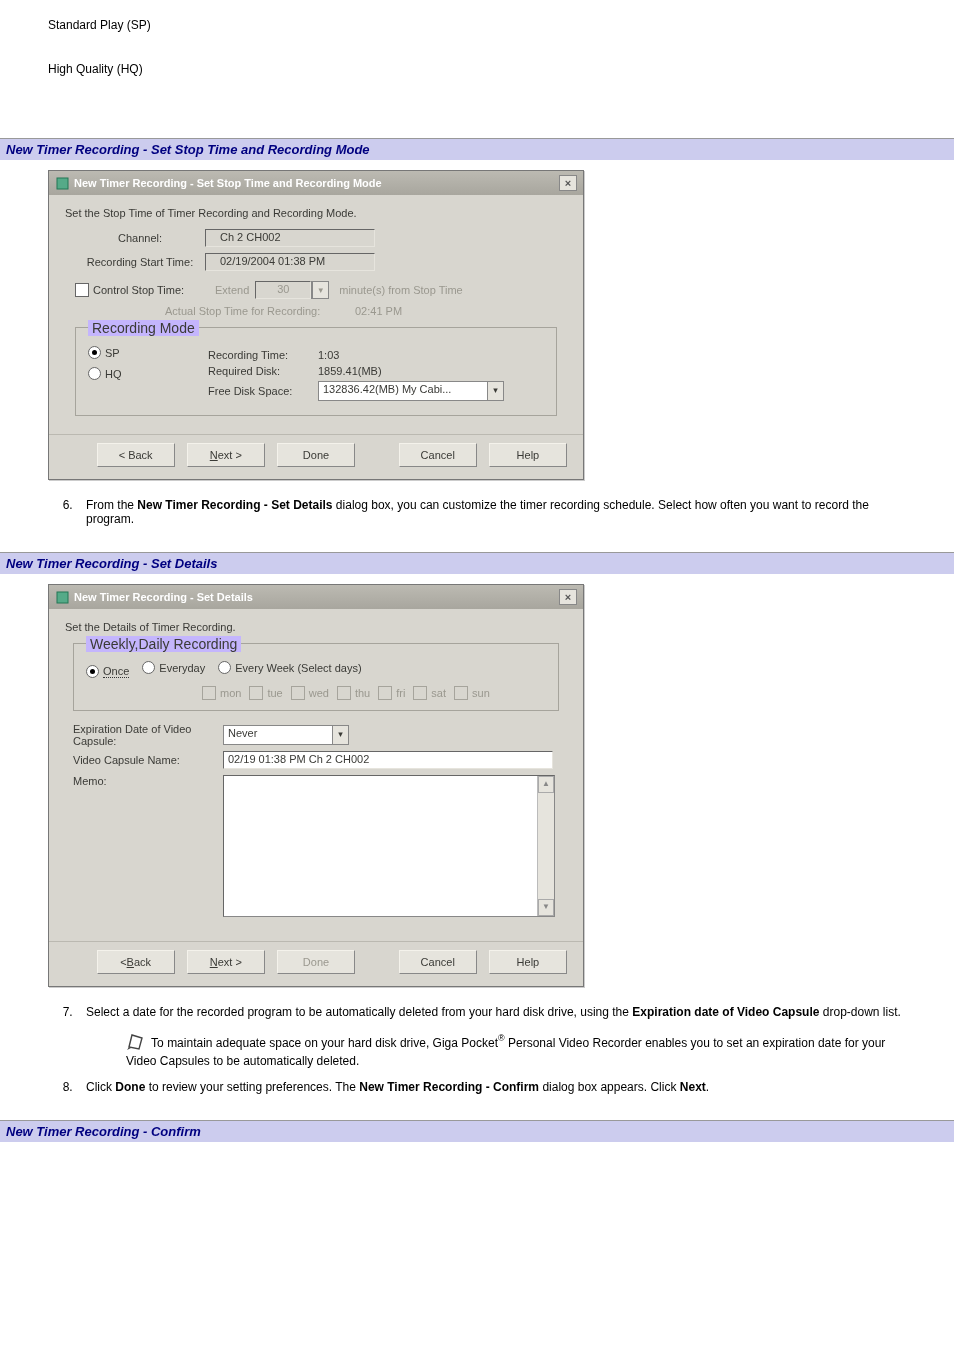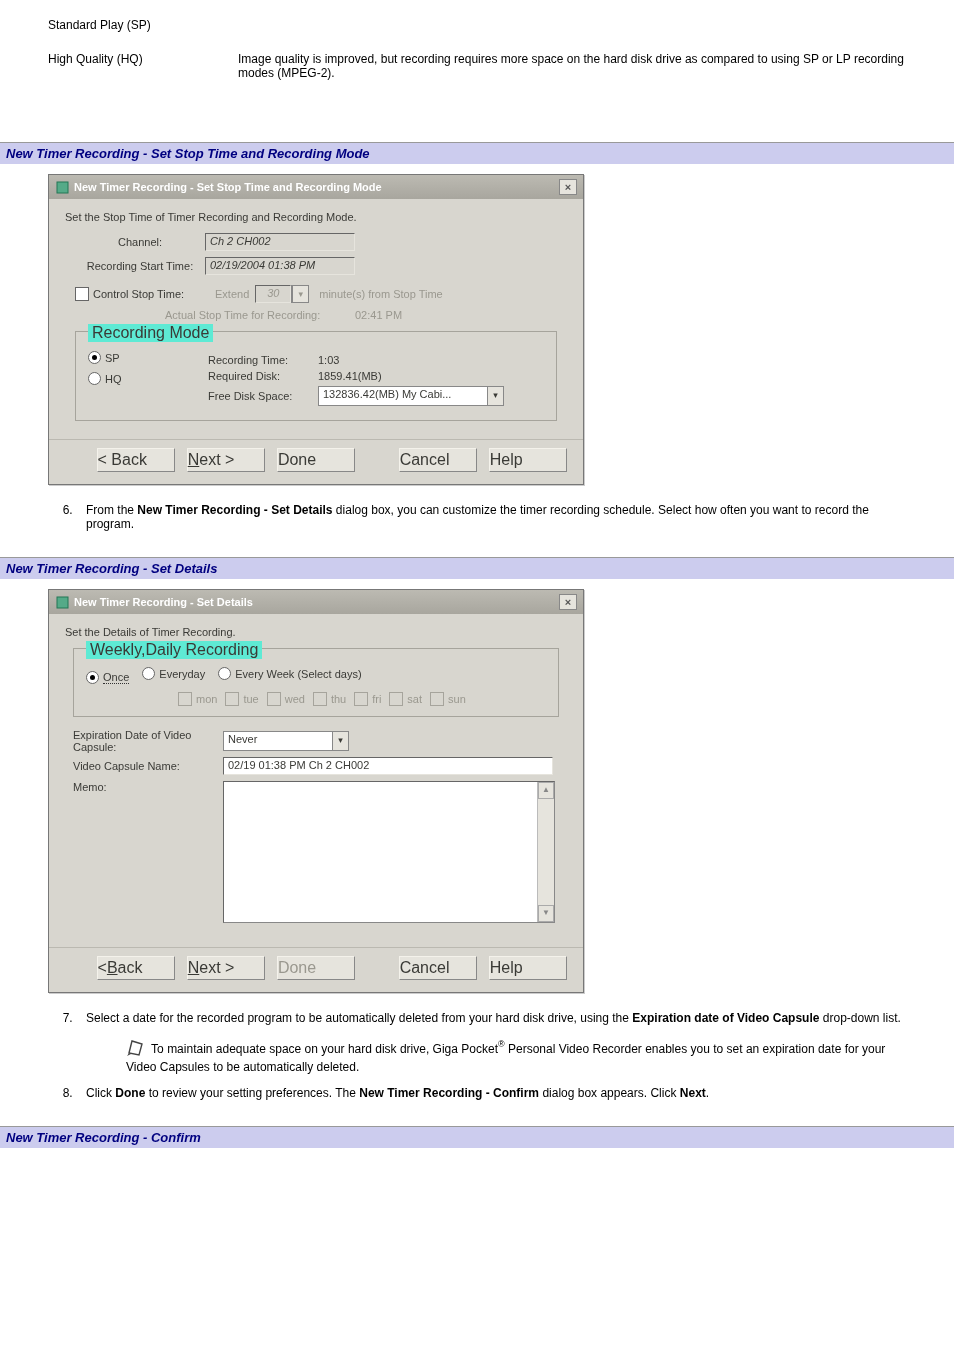--- a/index.html
+++ b/index.html
@@ -18,21 +18,21 @@
     display: flex;
     margin-bottom: 20px;
   }
   .def-term {
     width: 190px;
     flex-shrink: 0;
   }
   .def-desc {
     flex: 1;
   }
-  .mt-top { margin-top: 20px; }
+  .mt-top { margin-top: 30px; }
   .section-heading {
     background: #ccccee;
     color: #000080;
     font-weight: bold;
     font-style: italic;
     font-size: 13px;
     padding: 3px 6px;
     margin: 12px 0 6px 0;
     border-top: 1px solid #999;
     width: 100%;
@@ -99,23 +99,22 @@
   }
   .dialog-body { padding: 12px 16px 10px 16px; }
   .dlg-subtitle { margin-bottom:10px; }
   .dlg-row { display:flex; align-items:center; margin:6px 0; }
   .dlg-label { width: 170px; text-align: center; }
   .inset-field {
     border:1px solid #888;
     border-top-color:#666; border-left-color:#666;
     border-bottom-color:#e6e4dd; border-right-color:#e6e4dd;
     background:#d8d6cf;
-    padding:1px 4px;
+    padding:1px 14px;
     min-height:14px;
-    font-style:italic;
   }
   .inset-white {
     border:1px solid #888;
     border-top-color:#666; border-left-color:#666;
     border-bottom-color:#e6e4dd; border-right-color:#e6e4dd;
     background:#fff;
     padding:1px 4px;
     min-height:14px;
   }
   .spin {
@@ -129,22 +128,22 @@
     flex:1; background:#e6e4dd; border-left:1px solid #888; font-size:7px;
     text-align:center; line-height:8px; color:#333;
   }
   .groupbox {
     border:1px solid #a6a49c;
     padding:10px 12px;
     margin-top:10px;
     position:relative;
   }
   .groupbox .legend {
-    position:relative; top:-18px; background:#5eead4;
-    display:inline-block; padding:0 4px; font-size:16px; color:#3a3a36;
+    position:relative; top:-18px; background:#c4b5fd;
+    display:inline-block; padding:0 4px; font-size:14px; color:#3a3a36;
     margin-bottom:-10px;
   }
   .dim { color:#9a988f; }
   .radio { display:inline-flex; align-items:center; margin-right:10px;}
   .radio .dot {
     width:11px; height:11px; border:1px solid #666; border-radius:50%;
     margin-right:4px; background:#fff; display:inline-flex;
     align-items:center; justify-content:center;
   }
   .radio .dot.sel::after{
@@ -159,22 +158,22 @@
     display:flex; justify-content:flex-start; gap:12px;
     padding: 8px 16px 12px 16px;
     border-top: 1px solid #bbb9b1;
     margin-top:8px;
   }
   .btn {
     width:78px; height:22px;
     background:#e6e4dd;
     border:1px solid #888;
     border-top-color:#f4f2eb; border-left-color:#f4f2eb;
-    font-size:16px;
-    display:flex; align-items:center; justify-content:flex-start;
+    font-size:11px;
+    display:flex; align-items:center; justify-content:center;
     cursor:pointer;
   }
   .btn.dim { color:#9a988f; }
   .dd {
     display:inline-flex; align-items:stretch; height:18px;
     border:1px solid #888;
     background:#fff;
   }
   .dd .dd-val { padding:1px 4px; min-width:100px; font-size:11px; }
   .dd .dd-btn {
@@ -197,41 +196,40 @@
     height:15px; border:1px solid #aaa; background:#e6e4dd;
     font-size:8px; text-align:center; line-height:13px; color:#888;
   }
   .under { text-decoration: underline; }
   .recmode-content { display:flex; }
   .recmode-left { width:120px; }
   .recmode-right { flex:1; }
   .recmode-right .row { display:flex; margin:4px 0; align-items:center;}
   .recmode-right .row .rl { width:110px; }
   .daychk-row {
-    margin-left: 92px;
+    margin-left: 116px;
     display:flex;
     gap:8px;
     flex-wrap:nowrap;
     align-items:center;
   }
   .daychk-row .day { display:inline-flex; align-items:center; color:#9a988f; font-size:11px;}
   .small-sup { font-size:9px; vertical-align: top; }
 </style>
 </head>
 <body>
 
 <div class="page">
 
   <div class="def-row">
     <div class="def-term">Standard Play (SP)</div>
   </div>
 
   <div class="def-row mt-top">
     <div class="def-term">High Quality (HQ)</div>
-    <div class="def-desc">Image quality is improved, but recording requires more space on the hard disk drive as compared to using SP or LP recording modes (MPEG-2).</div>
   </div>
 </div>
 
 <div class="section-heading">New Timer Recording - Set Stop Time and Recording Mode</div>
 
 <div class="page" style="padding-top:4px; padding-bottom:4px;">
 <div class="dialog">
   <div class="titlebar">
     <span class="tb-icon">
       <svg width="13" height="13">

